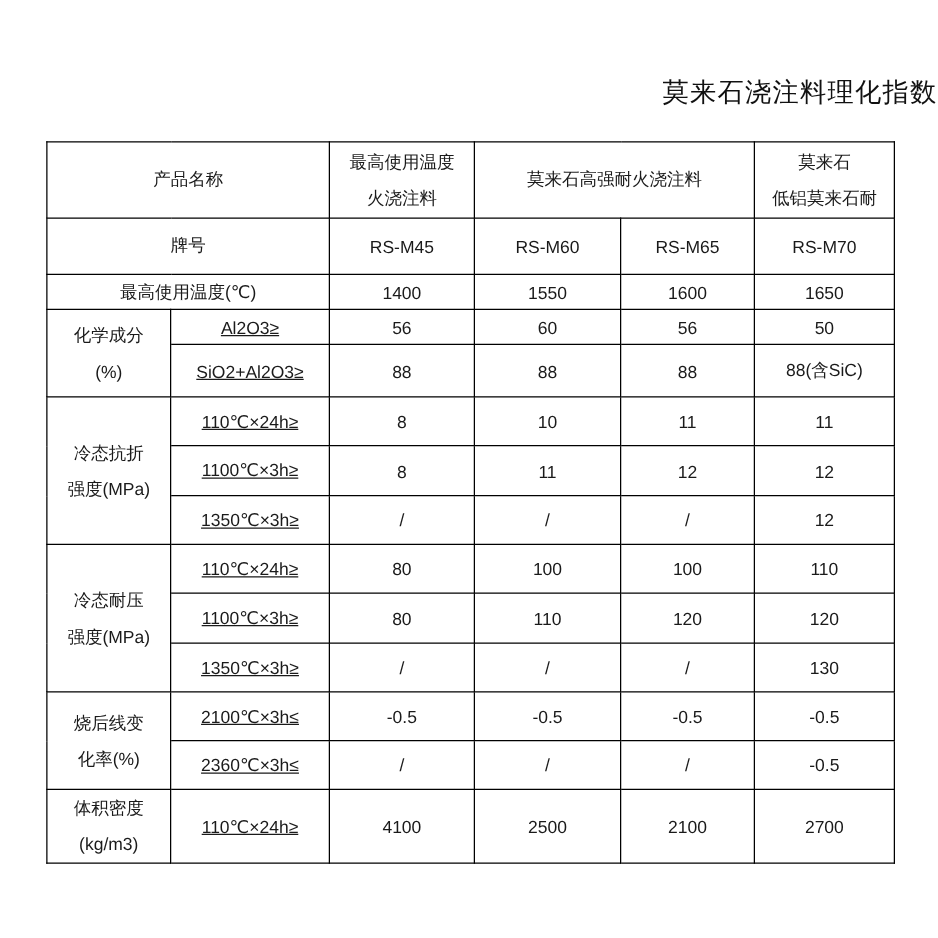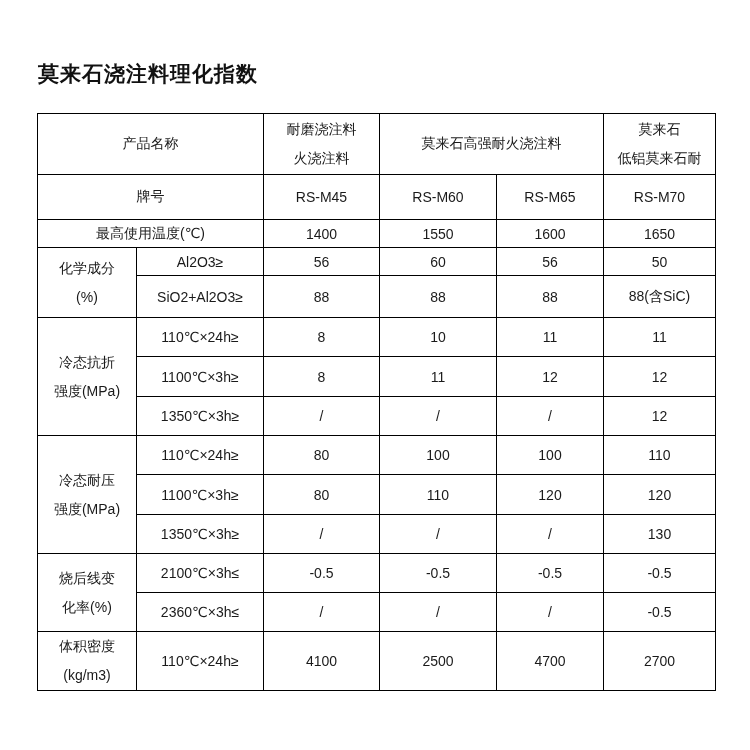--- a/index.html
+++ b/index.html
@@ -14,43 +14,45 @@
   .doc {
     width: 750px;
     height: 750px;
     overflow: hidden;
     background: #ffffff;
   }
   .page-title {
     margin: 0;
     padding: 60px 0 0 38px;
     font-size: 21px;
-    font-weight: 700;
+    font-weight: 400;
     letter-spacing: 1px;
     color: #111111;
+    text-align: right;
   }
   table.spec {
     border-collapse: collapse;
     table-layout: fixed;
     margin: 25px 0 0 37px;
     width: 678px;
     font-size: 14px;
     color: #1a1a1a;
   }
   table.spec td {
     border: 1px solid #000000;
     padding: 0 4px;
     text-align: center;
     vertical-align: middle;
     overflow: hidden;
   }
   td.sub {
     text-align: right;
     padding-right: 7px;
     white-space: nowrap;
+    text-decoration: underline;
   }
   td.glabel { padding: 0 2px; }
   .stack div { line-height: 29px; }
   tr.rh-header { height: 61px; }
   tr.rh-grade  { height: 45px; }
   tr.rh-28     { height: 28px; }
   tr.rh-42     { height: 42px; }
   tr.rh-39     { height: 39px; }
   tr.rh-40     { height: 40px; }
   tr.rh-50     { height: 50px; }
@@ -69,21 +71,21 @@
       <col style="width:117px">
         <col style="width:107px">
         <col style="width:112px">
     </colgroup>
     <tbody>
 
       <tr class="rh-header">
         <td colspan="2">产品名称</td>
         <td>
           <div class="stack">
-            <div>耐磨浇注料</div>
+            <div>最高使用温度</div>
             <div>火浇注料</div>
           </div>
         </td>
         <td colspan="2">莫来石高强耐火浇注料</td>
         <td>
           <div class="stack">
             <div>莫来石</div>
             <div>低铝莫来石耐</div>
           </div>
         </td>
@@ -206,19 +208,19 @@
       <tr class="rh-50">
         <td class="glabel">
           <div class="stack">
             <div>体积密度</div>
             <div>(kg/m3)</div>
           </div>
         </td>
         <td class="sub">110℃×24h≥</td>
         <td>4100</td>
         <td>2500</td>
-        <td>4700</td>
+        <td>2100</td>
         <td>2700</td>
       </tr>
 
     </tbody>
   </table>
 </div>
 
 </body></html>

